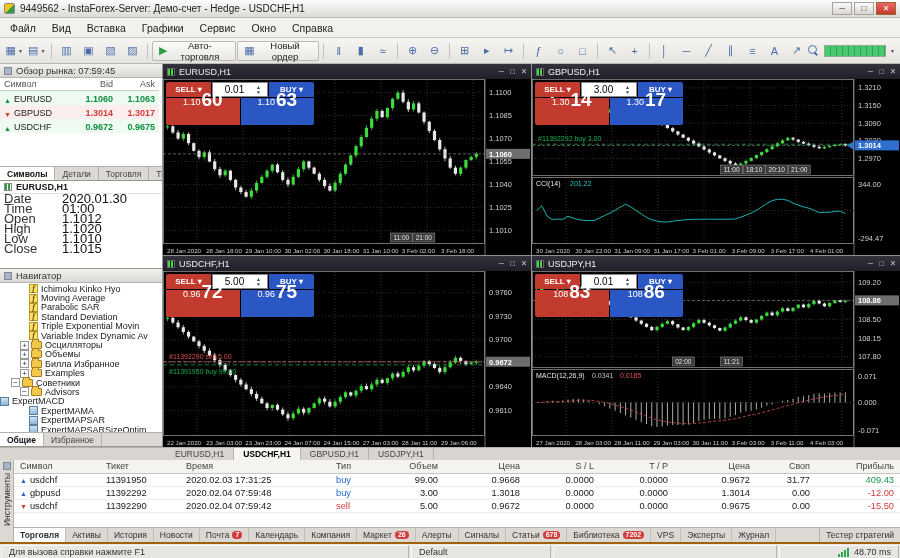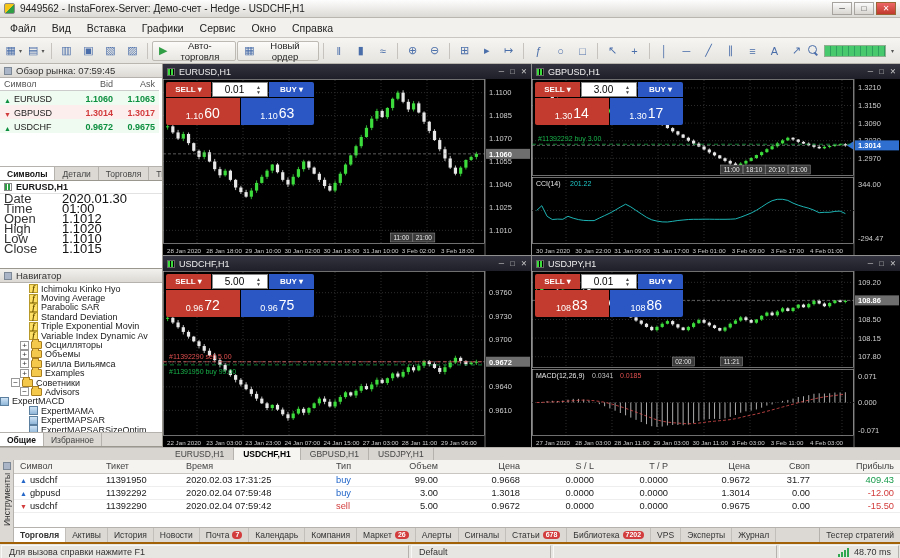--- a/index.html
+++ b/index.html
@@ -83,25 +83,25 @@
 
   .trade-panel { position: absolute; left: 3px; top: 3px; width: 148px; z-index: 5; font-family: "Liberation Sans", sans-serif; }
   .tp-row1 { display: flex; height: 15px; gap: 1px; }
   .tp-btn { width: 45px; color: #fff; font-size: 8px; font-weight: bold; border: none; display: flex; align-items: center; justify-content: center; gap: 2px; }
   .tp-sell-btn { background: #c23b2e; border-radius: 2px 0 0 0; }
   .tp-buy-btn { background: #2b57c5; border-radius: 0 2px 0 0; }
   .tp-lot { flex: 1; background: #fff; border: 1px solid #888; display: flex; align-items: center; }
   .tp-lot input { width: 100%; border: none; font-size: 10px; text-align: center; font-family: inherit; background: transparent; }
   .tp-spin { font-size: 5px; line-height: 5px; color: #444; padding-right: 2px; }
   .tp-row2 { display: flex; height: 27px; gap: 1px; margin-top: 1px; }
-  .tp-price { flex: 1; color: #fff; display: flex; align-items: flex-end; justify-content: center; padding-bottom: 2px; }
+  .tp-price { flex: 1; color: #fff; display: flex; align-items: flex-end; justify-content: center; padding-bottom: 16px; }
   .tp-price.sell { background: #c23b2e; border-radius: 0 0 0 2px; }
   .tp-price.buy  { background: #2b57c5; border-radius: 0 0 2px 0; }
   .tp-prefix { font-size: 9px; margin-right: 1px; margin-bottom: 2px; }
-  .tp-big { font-size: 14px; font-weight: normal; line-height: 19px; }
+  .tp-big { font-size: 19px; font-weight: bold; line-height: 19px; }
 
   
   .chart-tabbar { height: 13px; background: #d8d5d0; border-top: 1px solid #b5b2ad; display: flex; align-items: stretch; padding-left: 166px; }
   .chart-tab { padding: 0 9px; font-size: 8.5px; display: flex; align-items: center; color: #444; border-right: 1px solid #b5b2ad; }
   .chart-tab.active { background: #f6f5f2; color: #000; font-weight: bold; }
 
   
   .bottom { display: flex; height: 82px; }
   .dock-strip { width: 14px; background: #dcd9d4; border-right: 1px solid #b5b2ad; display: flex; flex-direction: column; align-items: center; padding-top: 2px; gap: 3px; }
   .dock-ico { width: 8px; height: 8px; background: #aab6c8; border: 1px solid #7d8896; }
@@ -374,21 +374,21 @@
               <span>Осцилляторы</span>
             </div>
             <div class="nav-row" style="padding-left: 20px;">
               <span class="expander">+</span>
               <span class="icon-folder"></span>
               <span>Объемы</span>
             </div>
             <div class="nav-row" style="padding-left: 20px;">
               <span class="expander">+</span>
               <span class="icon-folder"></span>
-              <span>Билла Вильямса</span>
+              <span>Билла Избранное</span>
             </div>
             <div class="nav-row" style="padding-left: 20px;">
               <span class="expander">+</span>
               <span class="icon-folder"></span>
               <span>Examples</span>
             </div>
             <div class="nav-row" style="padding-left: 11px;">
               <span class="expander">−</span>
               <span class="icon-folder"></span>
               <span>Советники</span>

